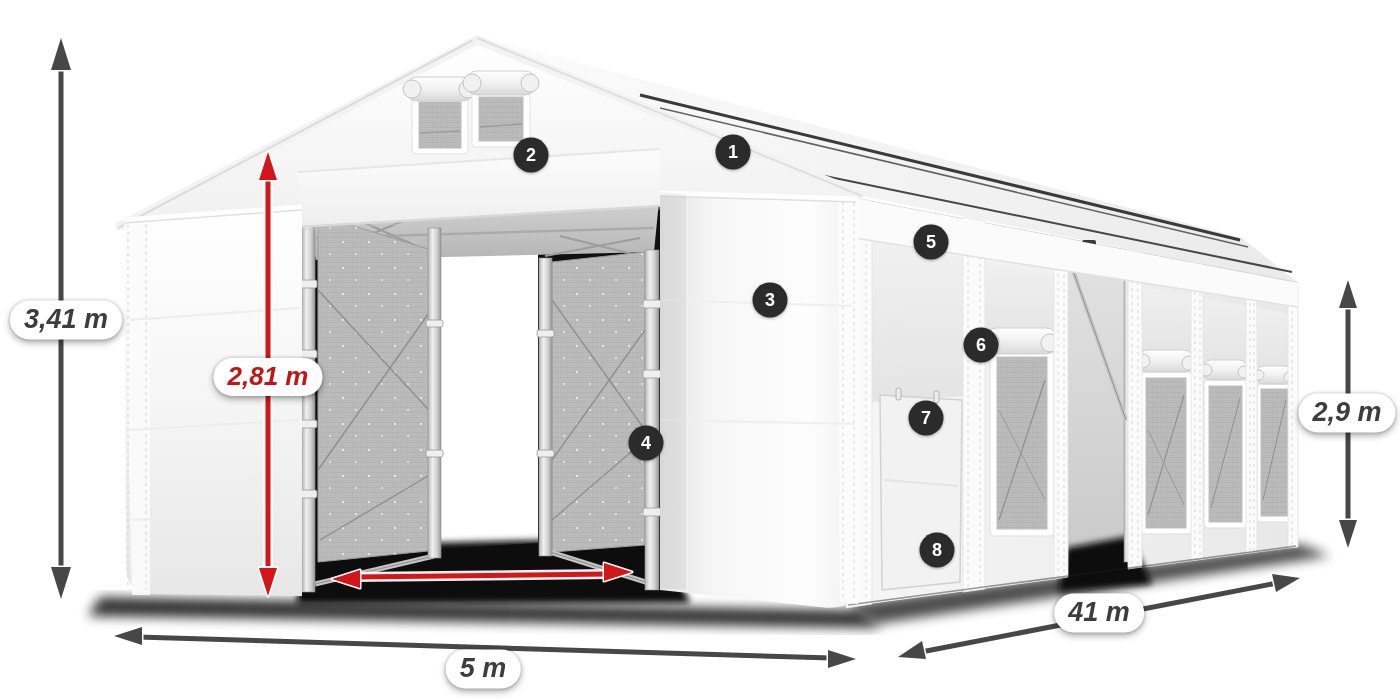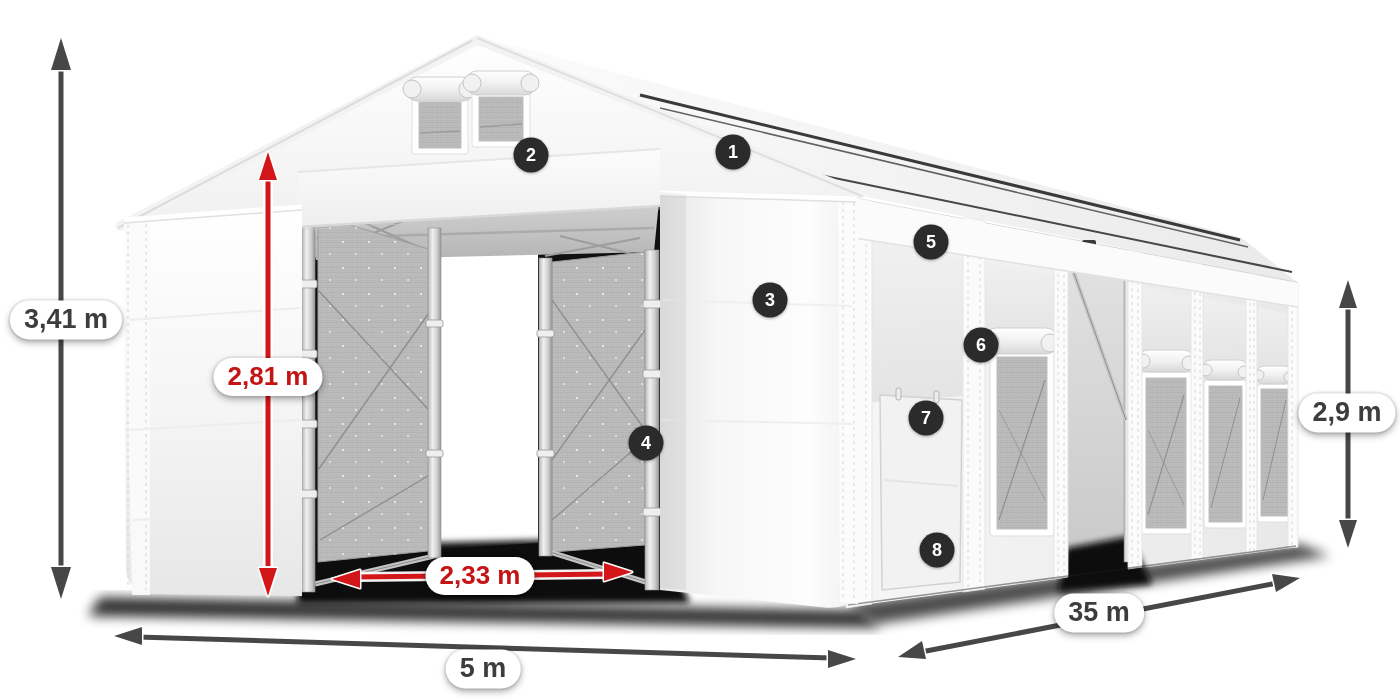--- a/index.html
+++ b/index.html
@@ -8,21 +8,21 @@
     --pill-bg:#ffffff; --badge-bg:#2b2b2b; --badge-text:#ffffff;
     --background:#ffffff;
   }
   html,body{margin:0;padding:0;background:var(--background);}
   .stage{position:relative;width:1400px;height:700px;overflow:hidden;background:var(--background);
          font-family:"Liberation Sans",sans-serif;}
   .stage svg{position:absolute;left:0;top:0;}
   .pill{position:absolute;transform:translate(-50%,-50%);background:var(--pill-bg);
         border-radius:20px;padding:4px 14px;white-space:nowrap;
         font-weight:bold;font-size:27px;line-height:1.15;color:var(--label-dark);
-        box-shadow:0 0 0 2px rgba(0,0,0,0.05),0 3px 7px rgba(0,0,0,0.35);z-index:4;}
+        box-shadow:0 0 0 2px rgba(0,0,0,0.05),0 3px 7px rgba(0,0,0,0.35);z-index:4;font-style:italic;}
   .pill.red{color:var(--label-red);font-size:26px;}
   .badge{position:absolute;transform:translate(-50%,-50%);width:35px;height:35px;border-radius:50%;
          background:var(--badge-bg);color:var(--badge-text);display:flex;align-items:center;justify-content:center;
          font-weight:bold;font-size:18px;z-index:3;box-shadow:0 1px 3px rgba(0,0,0,0.35);}
   
   .cas{stroke:#ffffff;stroke-width:10;fill:none;stroke-linecap:round;opacity:.95;}
   .m-dark{stroke:var(--arrow-dark);stroke-width:5;fill:none;}
   .m-red{stroke:var(--arrow-red);stroke-width:5;fill:none;}
   .h-dark{fill:var(--arrow-dark);stroke:#ffffff;stroke-width:3;stroke-linejoin:round;paint-order:stroke;}
   .h-red{fill:var(--arrow-red);stroke:#ffffff;stroke-width:3;stroke-linejoin:round;paint-order:stroke;}
@@ -330,23 +330,22 @@
   <g>
     <path class="cas" d="M1348,302 L1348,526"></path>
     <path class="m-dark" d="M1348,302 L1348,526"></path>
     <polygon class="h-dark" points="1348,280 1339,308 1357,308"></polygon>
     <polygon class="h-dark" points="1348,548 1339,520 1357,520"></polygon>
   </g>
 </svg>
 
 <div class="pill" style="left:66px;top:320px">3,41 m</div>
 <div class="pill red" style="left:268px;top:377px">2,81 m</div>
-<div class="pill red" style="left:480px;top:576px">2,33 m</div>
 <div class="pill" style="left:483px;top:669px">5 m</div>
-<div class="pill" style="left:1099px;top:613px">35 m</div>
+<div class="pill" style="left:1099px;top:613px">41 m</div>
 <div class="pill" style="left:1347px;top:413px">2,9 m</div>
 
 <div class="badge" style="left:733px;top:152px">1</div>
 <div class="badge" style="left:531px;top:155px">2</div>
 <div class="badge" style="left:770px;top:300px">3</div>
 <div class="badge" style="left:646px;top:443px">4</div>
 <div class="badge" style="left:931px;top:242px">5</div>
 <div class="badge" style="left:981px;top:345px">6</div>
 <div class="badge" style="left:926px;top:418px">7</div>
 <div class="badge" style="left:937px;top:550px">8</div>

